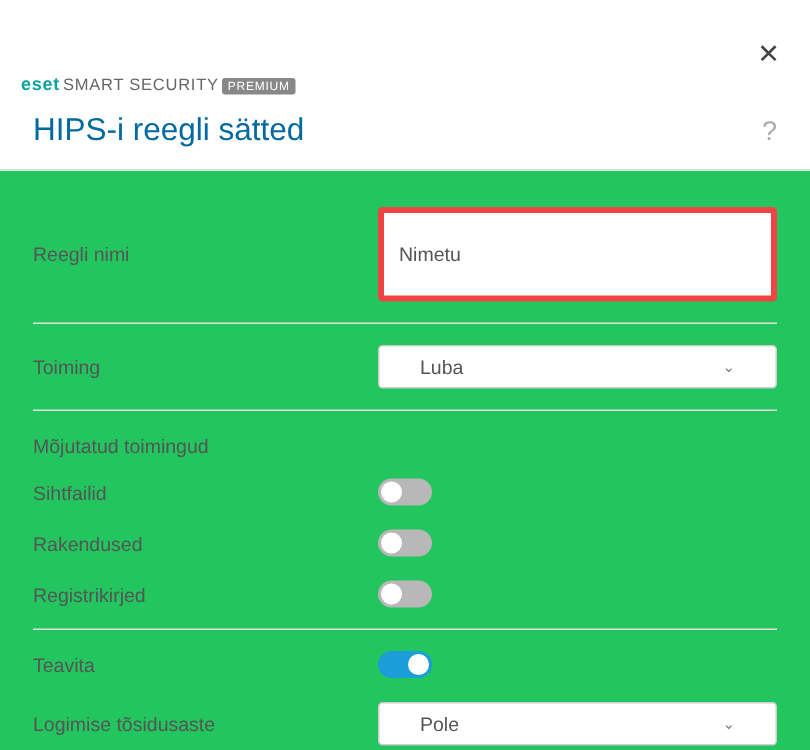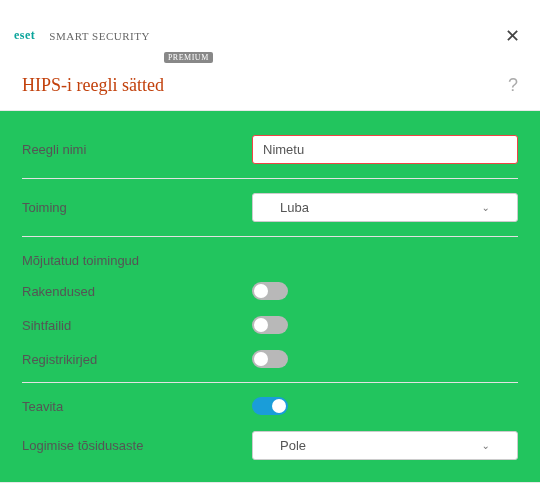--- a/index.html
+++ b/index.html
@@ -12,23 +12,22 @@
       color: #333;
     }
     .title-bar {
       display: flex;
       align-items: center;
       justify-content: space-between;
       padding: 8px 14px 4px 14px;
     }
     .brand {
       display: flex;
-      align-items: center;
-      gap: 14px;
-      font-family: Liberation Serif, serif;
+      align-items: flex-end;
+      gap: 2px;
     }
     .eset-logo {
       font-weight: 700;
       color: #0aa49b;
       font-size: 12px;
       letter-spacing: 0.5px;
     }
     .brand-name {
       color: #666;
       font-size: 11px;
@@ -51,24 +50,23 @@
       background: none;
       border: none;
     }
     .header {
       display: flex;
       align-items: center;
       justify-content: space-between;
       padding: 8px 22px 14px 22px;
     }
     .header h1 {
-      font-size: 18px;
+      font-size: 21px;
       font-weight: 400;
-      color: #c2410c;
-      font-family: Liberation Serif, serif;
+      color: #0369a1;
     }
     .help-icon {
       color: #aaa;
       font-size: 18px;
       cursor: pointer;
       background: none;
       border: none;
     }
     .content {
       background: #22c55e;
@@ -93,22 +91,22 @@
       border-top: 1px solid #e2e2e2;
       margin: 6px 0;
     }
     .section-title {
       color: #555;
       font-size: 13px;
       padding: 10px 0 6px 0;
     }
     input[type=text] {
       width: 100%;
-      padding: 6px 10px;
-      border: 1px solid #ef4444;
+      padding: 20px 10px;
+      border: 4px solid #ef4444;
       border-radius: 3px;
       font-size: 13px;
       background: #fff;
       color: #555;
     }
     .select-wrap {
       position: relative;
       width: 100%;
     }
     .select-display {
@@ -198,30 +196,30 @@
         </div>
       </div>
     </div>
   </div>
 
   <div class="divider"></div>
 
   <div class="section-title">Mõjutatud toimingud</div>
 
   <div class="row">
+    <div class="row-label">Sihtfailid</div>
+    <div class="row-control">
+      <div class="toggle">
+          <span class="knob"></span>
+        </div>
+    </div>
+  </div>
+
+  <div class="row">
     <div class="row-label">Rakendused</div>
-    <div class="row-control">
-      <div class="toggle">
-          <span class="knob"></span>
-        </div>
-    </div>
-  </div>
-
-  <div class="row">
-    <div class="row-label">Sihtfailid</div>
     <div class="row-control">
       <div class="toggle">
           <span class="knob"></span>
         </div>
     </div>
   </div>
 
   <div class="row">
     <div class="row-label">Registrikirjed</div>
     <div class="row-control">

